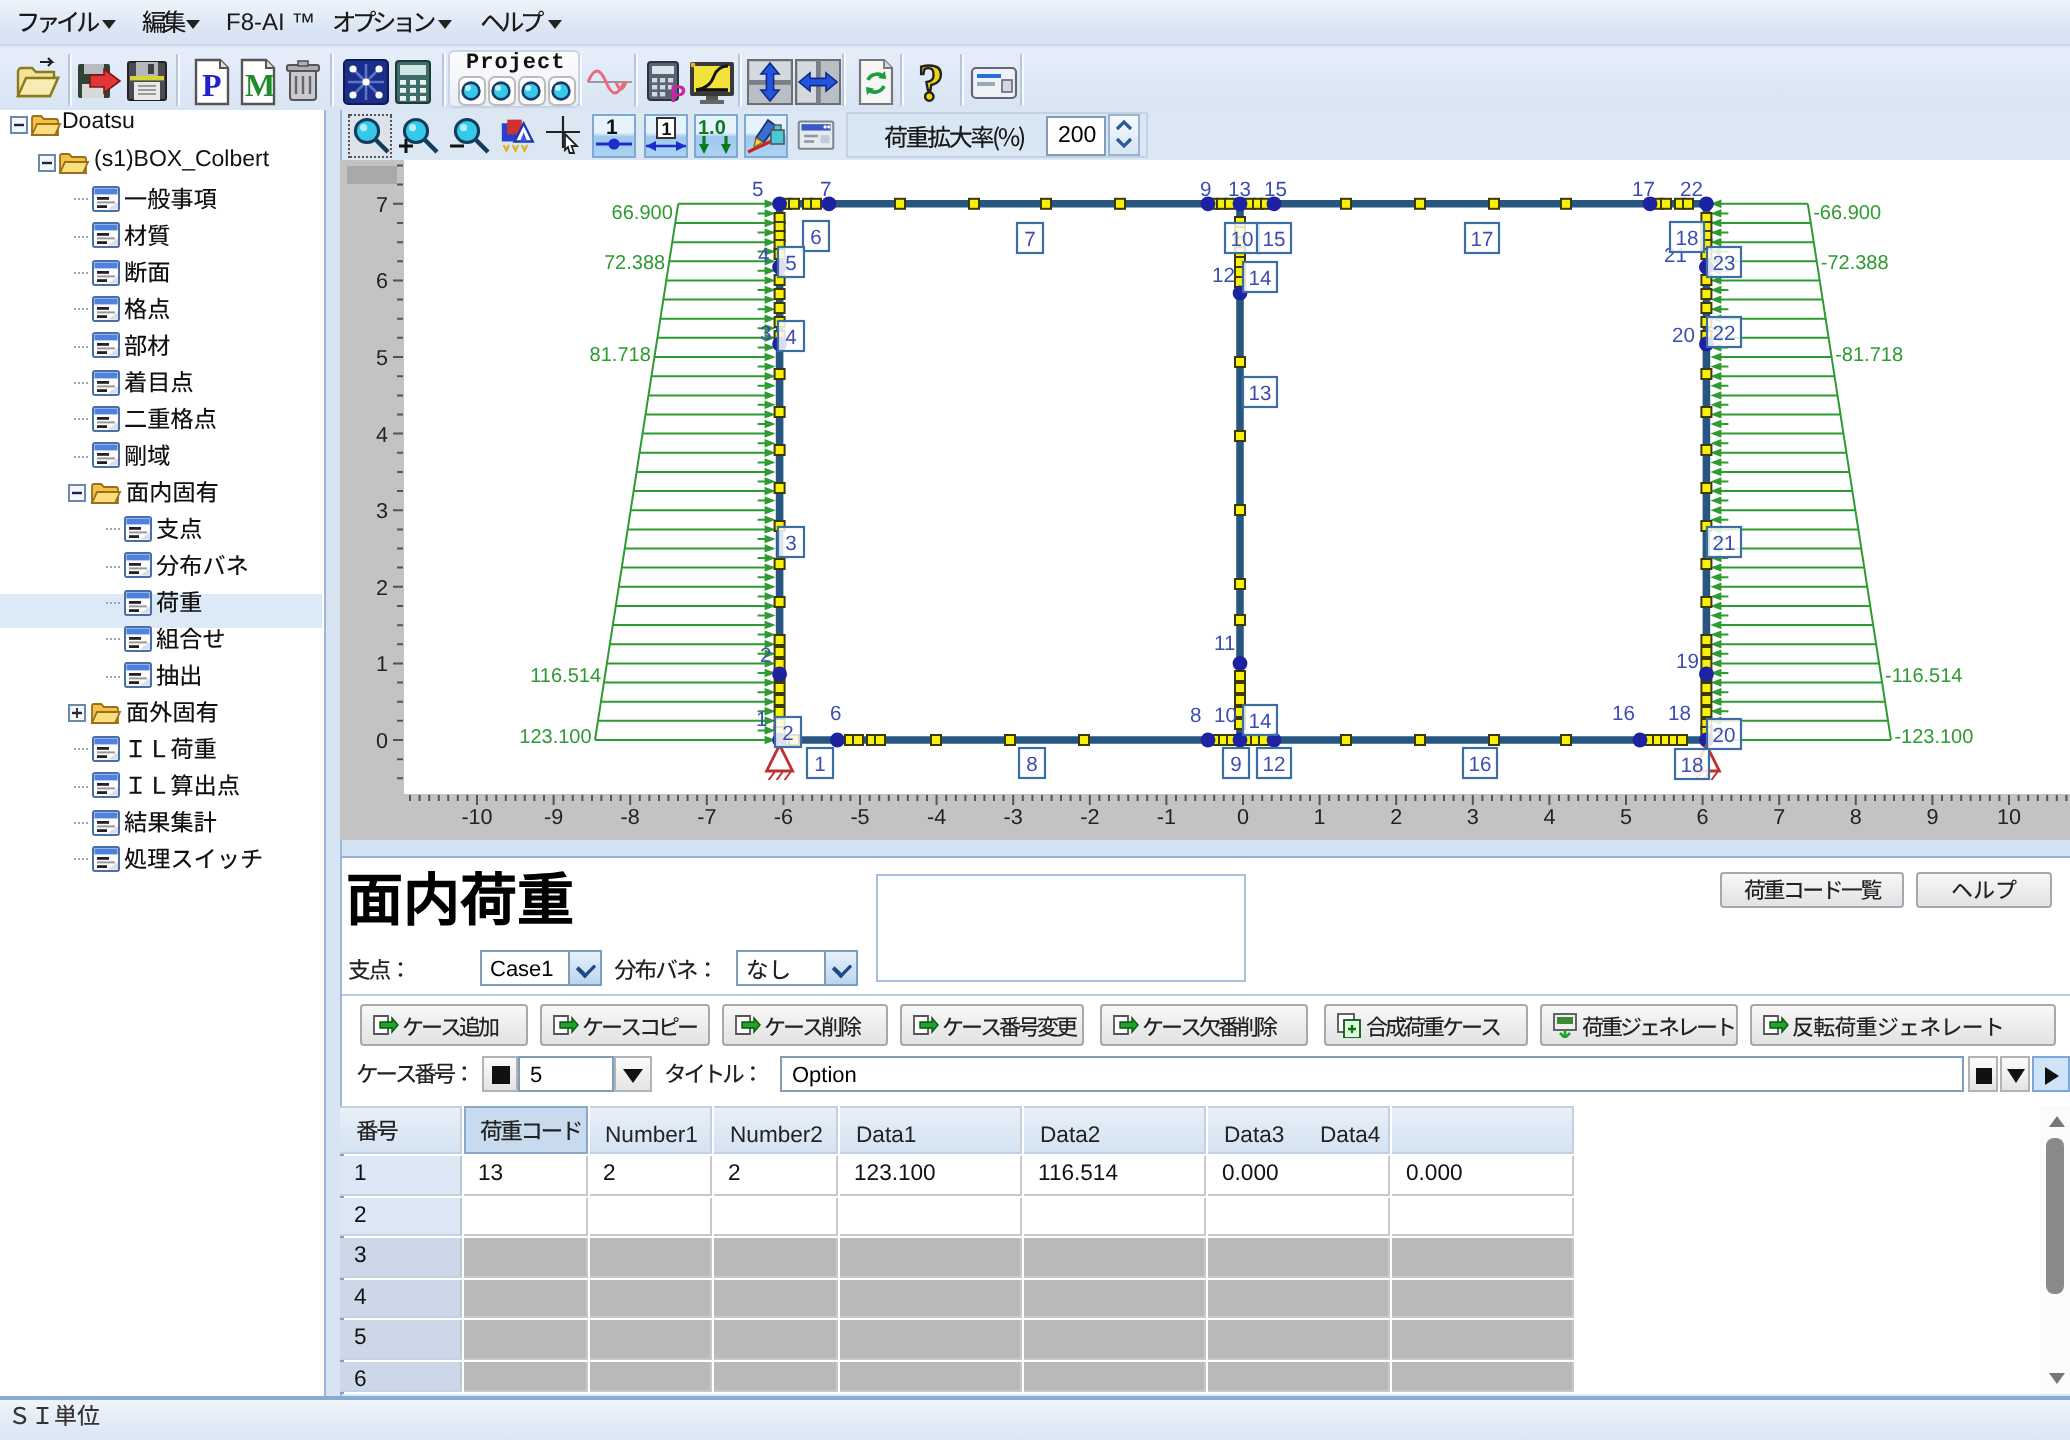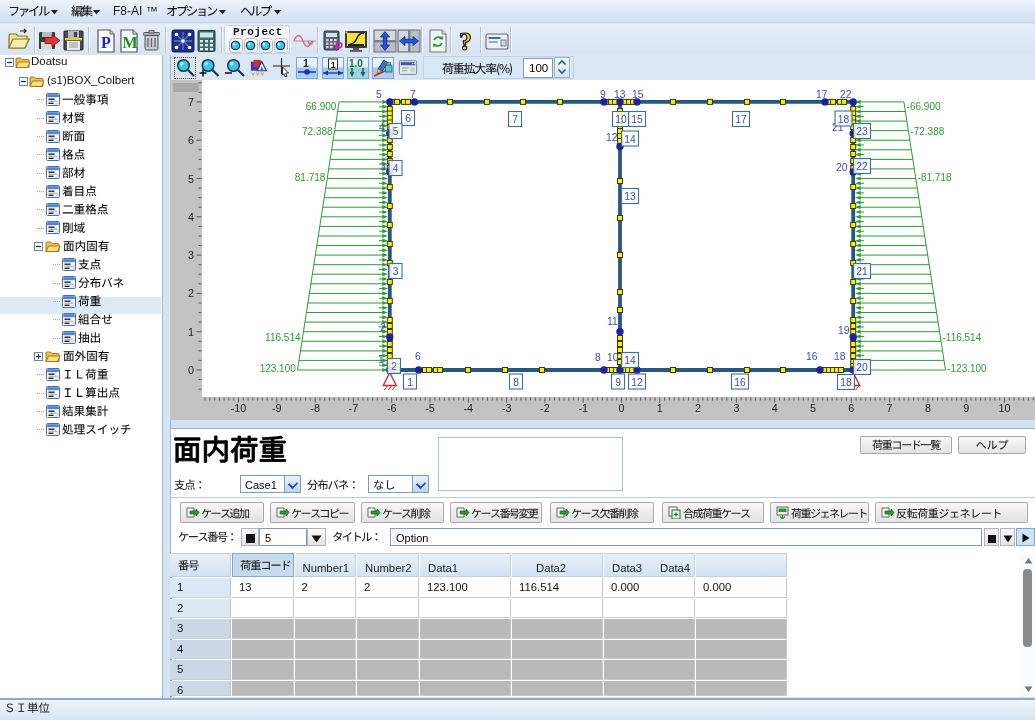--- a/index.html
+++ b/index.html
@@ -459,21 +459,21 @@
   </svg>
 <svg class="abs" style="left:398px;top:57px" width="20" height="22" viewBox="0 0 22 22">
     <rect x="1.5" y="3" width="19" height="15" rx="1" fill="#e7ebf0" stroke="#7a8694" stroke-width="1.1"></rect>
     <rect x="3" y="4.5" width="16" height="3.5" fill="#3a57c8"></rect>
     <circle cx="16" cy="6" r="0.9" fill="#fff"></circle>
     <circle cx="18" cy="6" r="0.9" fill="#fff"></circle>
     <path d="M4.5 11 H12 M4.5 14 H10" stroke="#8a96a4" stroke-width="1.3"></path>
     <rect x="13.5" y="10.5" width="5" height="4.5" fill="#c3ccd6"></rect>
   </svg>
 <div class="zoomfrm"></div>
-<div class="spinbox">100</div>
+<div class="spinbox">200</div>
 <div class="spinner">
     <svg width="14" height="9">
       <path d="M3.5 6.5 L7 3 L10.5 6.5" stroke="#2a5a9a" stroke-width="1.6" fill="none"></path>
     </svg>
     <svg width="14" height="9">
       <path d="M3.5 2.5 L7 6 L10.5 2.5" stroke="#2a5a9a" stroke-width="1.6" fill="none"></path>
     </svg>
   </div>
 <svg class="abs" style="left:170px;top:80px" width="865" height="340">
     <rect x="0" y="0" width="865" height="340" fill="#c3c3c3"></rect>
@@ -809,21 +809,21 @@
 <div class="tbl"></div>
 <div class="th" style="left:170.0px;width:61.0px;"></div>
 <div class="th" style="left:232.0px;width:61.5px;background:#c8dbee;border:1px solid #89a8c8;"></div>
 <div class="th" style="left:294.5px;width:61.5px;"></div>
 <div class="htxt" style="left:302.5px">Number1</div>
 <div class="th" style="left:357.0px;width:62.0px;"></div>
 <div class="htxt" style="left:365.0px">Number2</div>
 <div class="th" style="left:420.0px;width:91.0px;"></div>
 <div class="htxt" style="left:428.0px">Data1</div>
 <div class="th" style="left:512.0px;width:91.0px;"></div>
-<div class="htxt" style="left:536px">Data2</div>
+<div class="htxt" style="left:520.0px">Data2</div>
 <div class="th" style="left:604.0px;width:91.0px;"></div>
 <div class="htxt" style="left:612.0px">Data3</div>
 <div class="th" style="left:696.0px;width:91.0px;"></div>
 <div class="htxt" style="left:660px">Data4</div>
 <div class="td num" style="left:170px;top:578.0px;width:61px;height:19.6px;">1</div>
 <div class="td" style="left:232.0px;top:578.0px;width:61.5px;height:19.6px;background:#fff">13</div>
 <div class="td" style="left:294.5px;top:578.0px;width:61.5px;height:19.6px;background:#fff">2</div>
 <div class="td" style="left:357.0px;top:578.0px;width:62.0px;height:19.6px;background:#fff">2</div>
 <div class="td" style="left:420.0px;top:578.0px;width:91.0px;height:19.6px;background:#fff">123.100</div>
 <div class="td" style="left:512.0px;top:578.0px;width:91.0px;height:19.6px;background:#fff">116.514</div>

